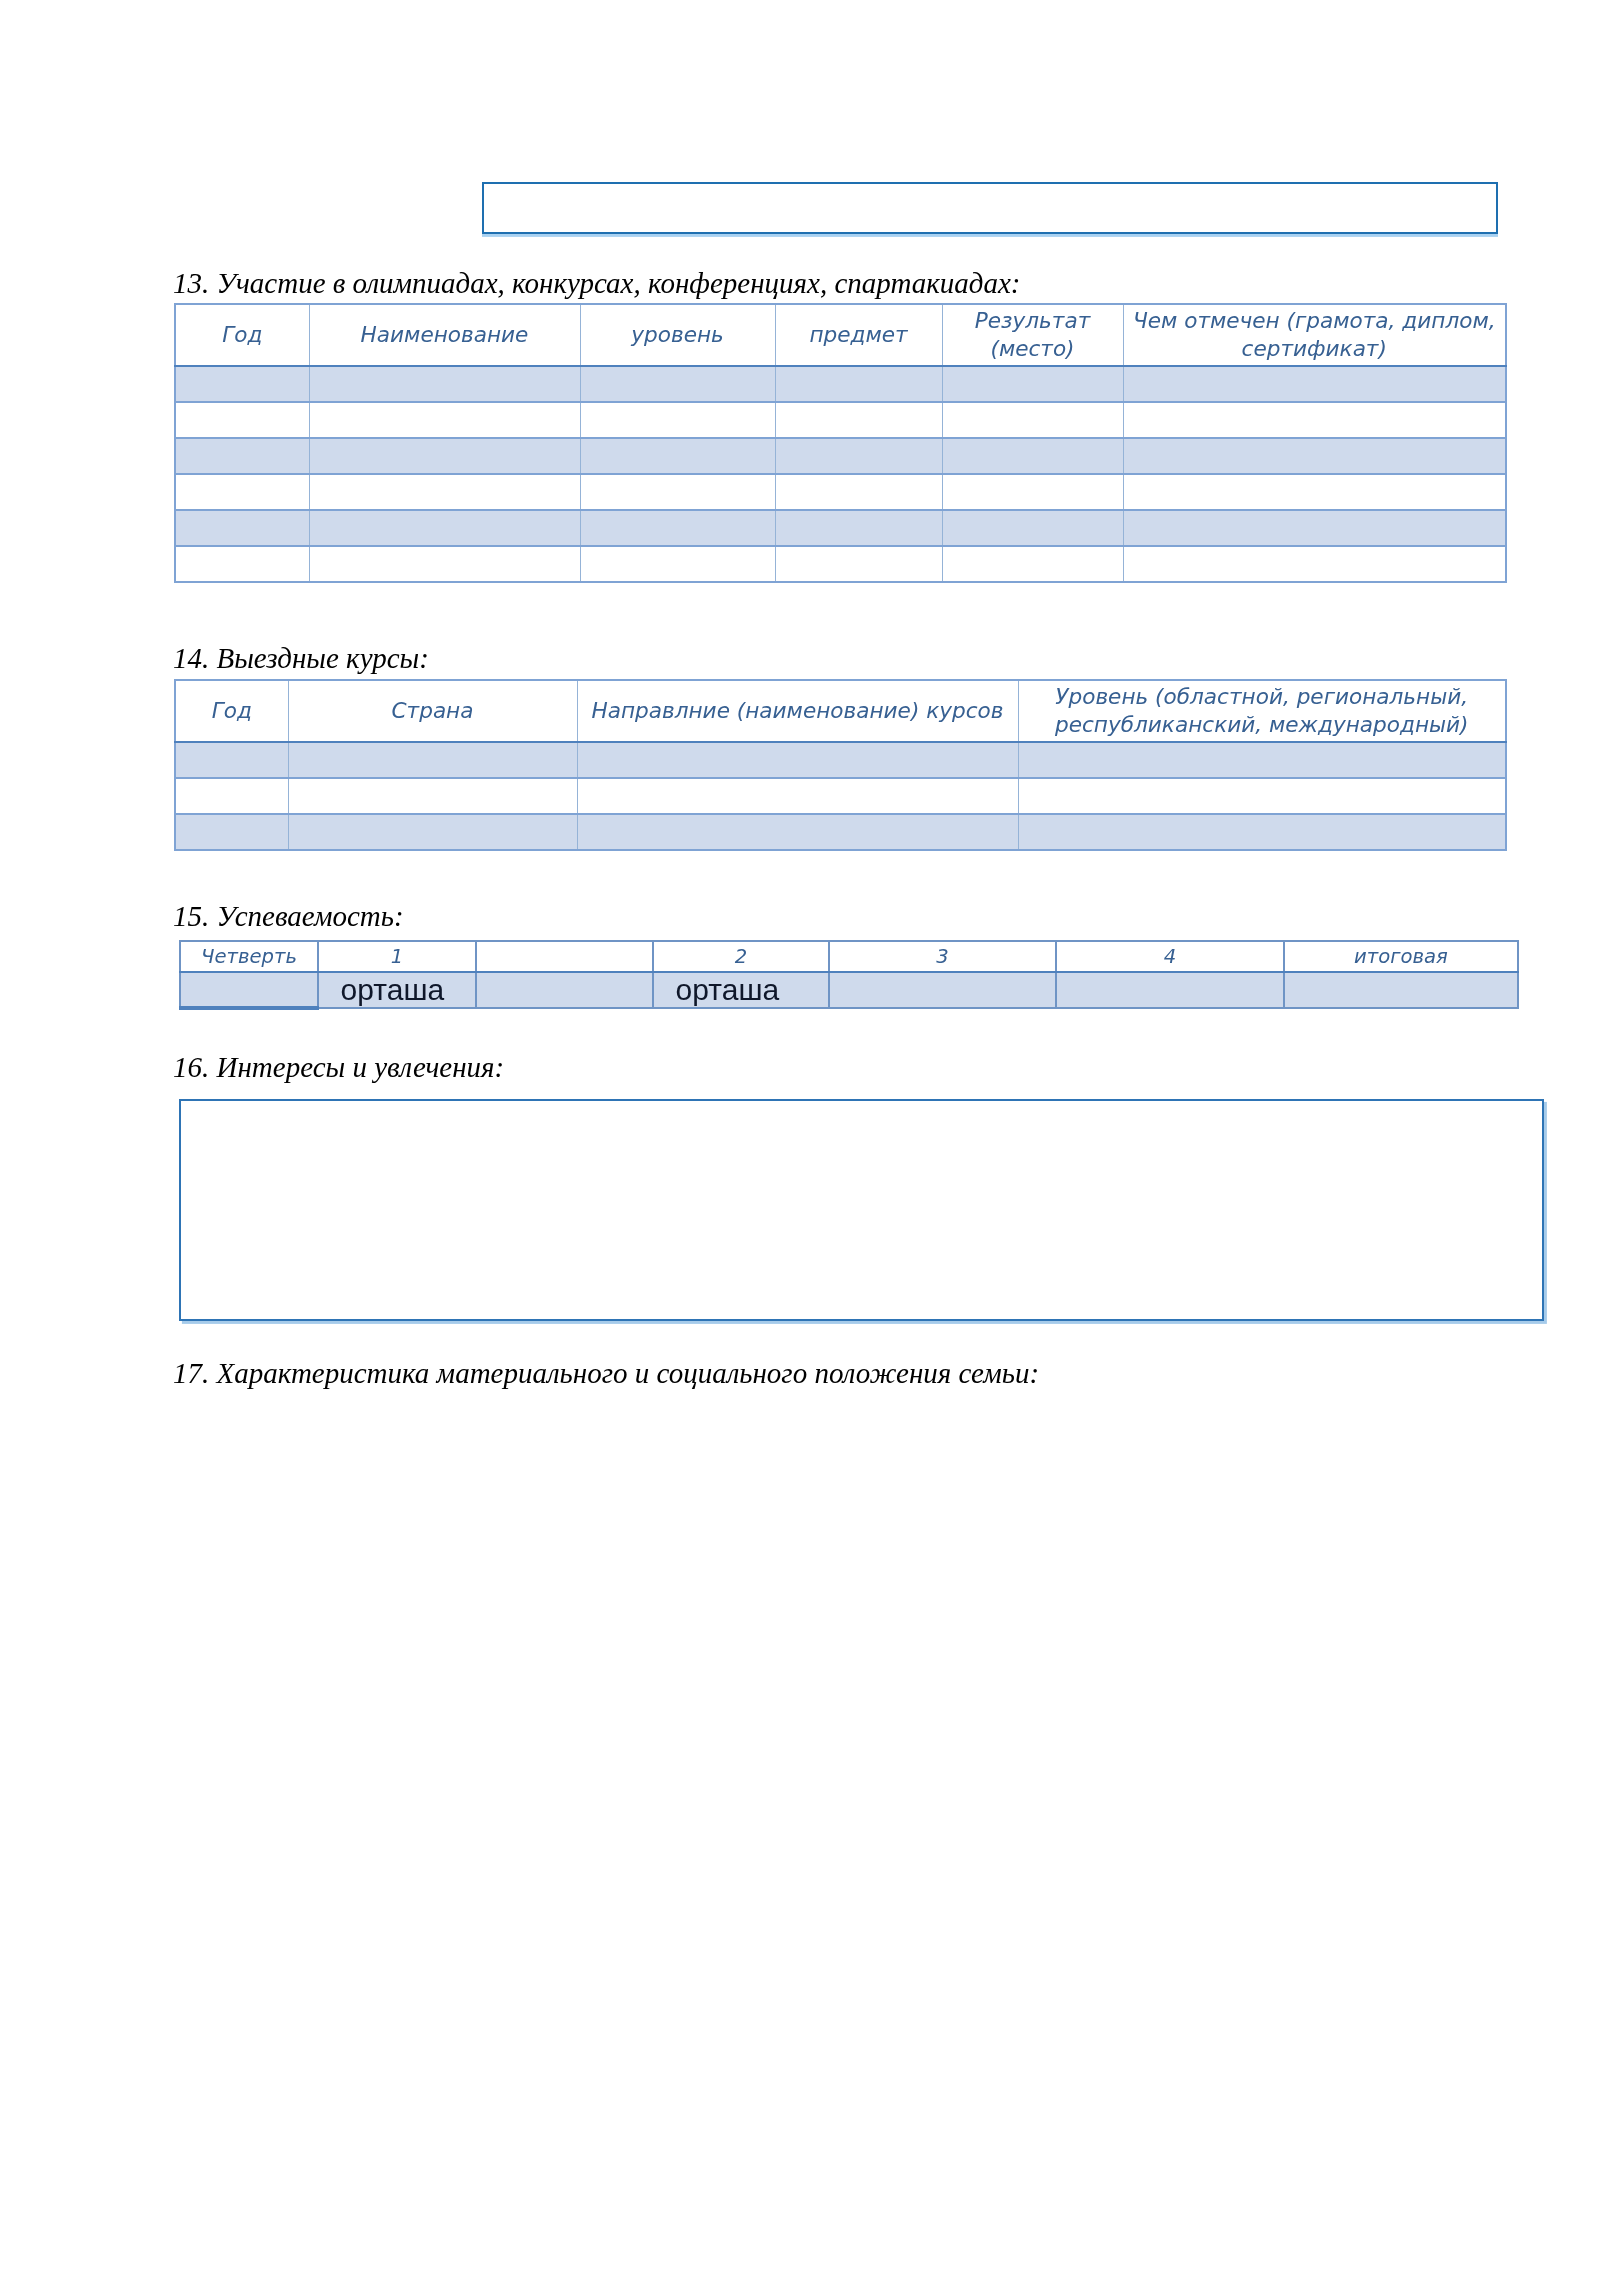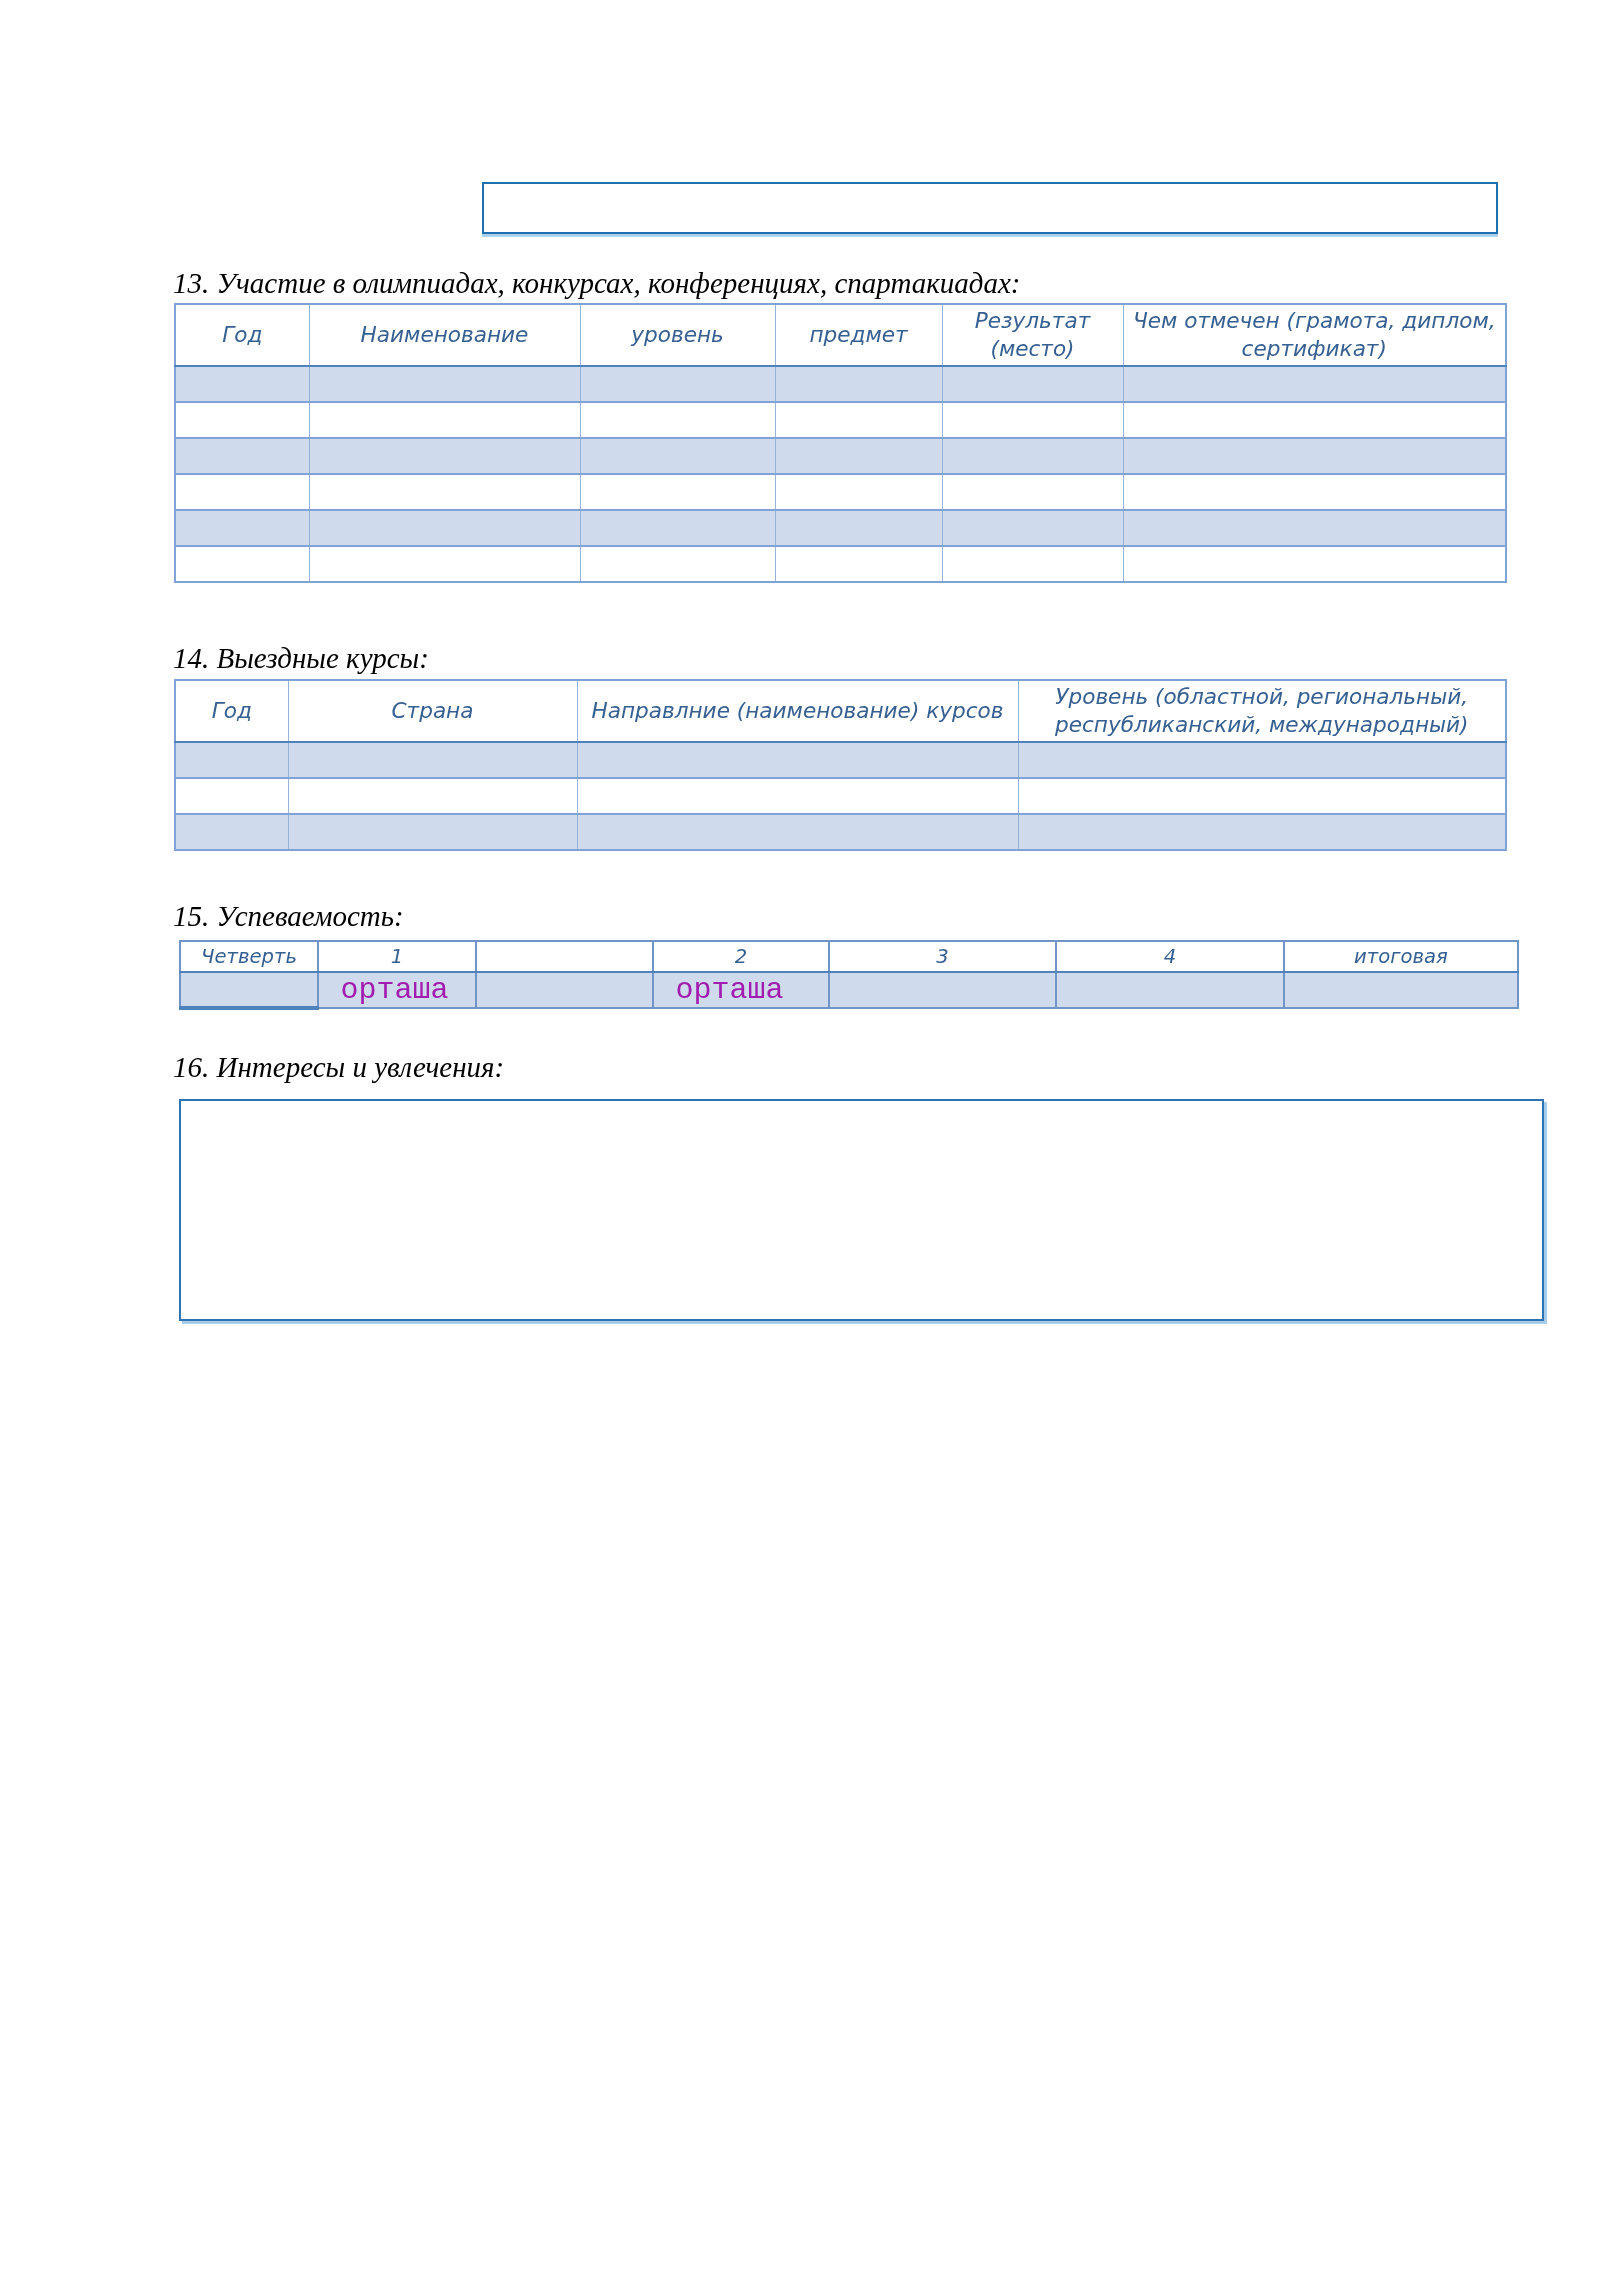--- a/index.html
+++ b/index.html
@@ -82,23 +82,23 @@
   .t15{left:179px;top:940px;width:1340px;}
   .t15 th,.t15 td{
     border-left:2px solid #6F94C5;
     border-right:2px solid #6F94C5;
     border-top:2.9px solid #6F94C5;
     border-bottom:2.9px solid #6F94C5;
   }
   .t15 thead th{height:25.5px;font-size:19.6px;border-bottom:2.9px solid #4F81BD;}
   .t15 td{height:35px;text-align:left;padding-left:21.6px;}
   .t15 td.val{
-    font-family:Liberation Mono, monospace;
+    font-family:Liberation Sans, sans-serif;
     font-size:30px;
-    color:#a21caf;
+    color:#0f172a;
   }
   .t15 tbody td:first-child{border-bottom:4.9px solid #4F81BD;}
 </style>
 </head>
 <body>
 
 <div class="page">
 
   <div class="tbox topbox"></div>
 
@@ -243,15 +243,16 @@
           <td></td>
           <td></td>
           <td></td>
         </tr>
       </tbody>
   </table>
 
   <div class="h" style="top:1051px">16. Интересы и увлечения:</div>
   <div class="tbox box16"></div>
 
+  <div class="h" style="top:1357px">17. Характеристика материального и социального положения семьи:</div>
 
 </div>
 
 
 </body></html>

